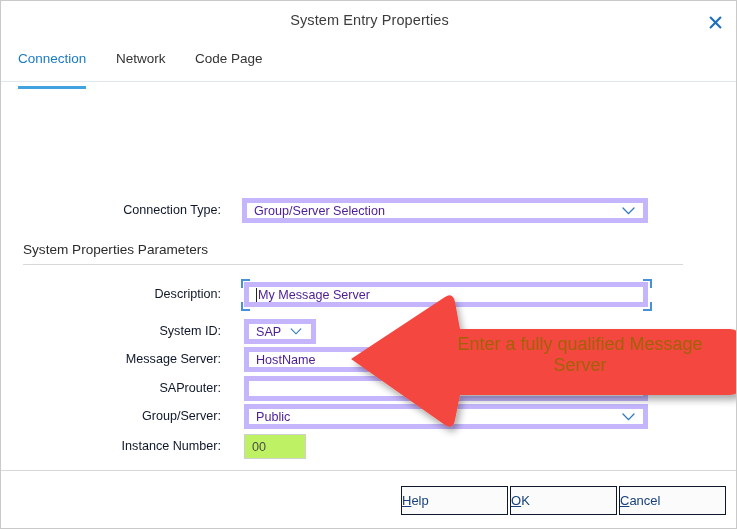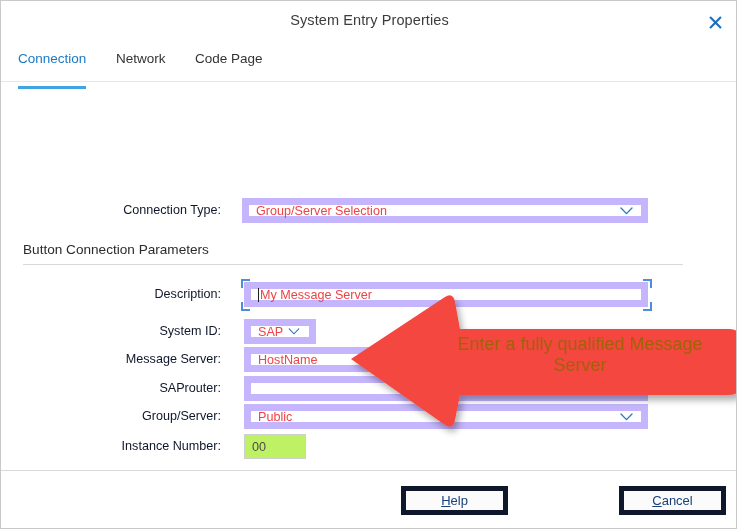--- a/index.html
+++ b/index.html
@@ -97,23 +97,23 @@
     width: 207px;
     text-align: right;
     font-size: 12.6px;
     color: #0f172a;
     white-space: nowrap;
   }
   .ctl {
     position: absolute;
     box-sizing: border-box;
     background: #ffffff;
-    border: 7px solid #c4b5fd;
+    border: 5px solid #c4b5fd;
     font-size: 12.6px;
-    color: #ef4444;
+    color: #4c1d95;
     display: flex;
     align-items: center;
     padding-left: 7px;
     height: 25px;
   }
   .ctl.disabled {
     background: #bef264;
     border: 1px solid #cfcfcf;
     color: #4b4b4b;
   }
@@ -184,26 +184,26 @@
     width: 737px; height: 1px;
     background: #d9d9d9;
   }
   .btn {
     position: absolute;
     top: 485px;
     height: 29px;
     width: 107px;
     box-sizing: border-box;
     background: #fbfbfb;
-    border: 5px solid #0f172a;
+    border: 1px solid #0f172a;
     color: #17407c;
     font-size: 13px;
     display: flex;
     align-items: center;
-    justify-content: center;
+    justify-content: flex-start;
     cursor: pointer;
   }
   .btn u { text-decoration: underline; }
   #btn-help   { left: 400px; }
   #btn-ok     { left: 509px; }
   #btn-cancel { left: 618px; }
 </style>
 </head>
 <body>
 
@@ -229,21 +229,21 @@
   <div class="row-label" style="left:13px; top:202px;">Connection Type:</div>
   <div class="ctl" style="left:241px; top:197px; width:406px;">
     <span>Group/Server Selection</span>
     <span class="chev">
       <svg width="13" height="8" viewBox="0 0 13 8">
           <path d="M1 1 L6.5 6.6 L12 1" stroke="#2d78c0" stroke-width="1.3" fill="none" stroke-linecap="round"></path>
         </svg>
     </span>
   </div>
 
-  <div class="section-title">Button Connection Parameters</div>
+  <div class="section-title">System Properties Parameters</div>
   <div class="section-rule"></div>
 
   <div class="row-label" style="left:13px; top:286px;">Description:</div>
   <div class="ctl" style="left:243px; top:281px; width:404px;">
     <span class="caret"></span>
       <span>My Message Server</span>
   </div>
   <div class="focus-marks">
     <i style="left:240px; top:278px; border-top-width:2px; border-left-width:2px;"></i>
     <i style="left:642px; top:278px; border-top-width:2px; border-right-width:2px;"></i>
@@ -307,17 +307,20 @@
                Z" fill="#F4473F" filter="url(#ashadow)"></path>
     </svg>
     <div class="annot-text">Enter a fully qualified Message Server</div>
   </div>
 
   <div class="footer-rule"></div>
 
   <div class="btn" id="btn-help">
     <span><u>H</u><span>elp</span></span>
   </div>
+  <div class="btn" id="btn-ok">
+    <span><u>O</u><span>K</span></span>
+  </div>
   <div class="btn" id="btn-cancel">
     <span><u>C</u><span>ancel</span></span>
   </div>
 
 </div>
 
 </body></html>

